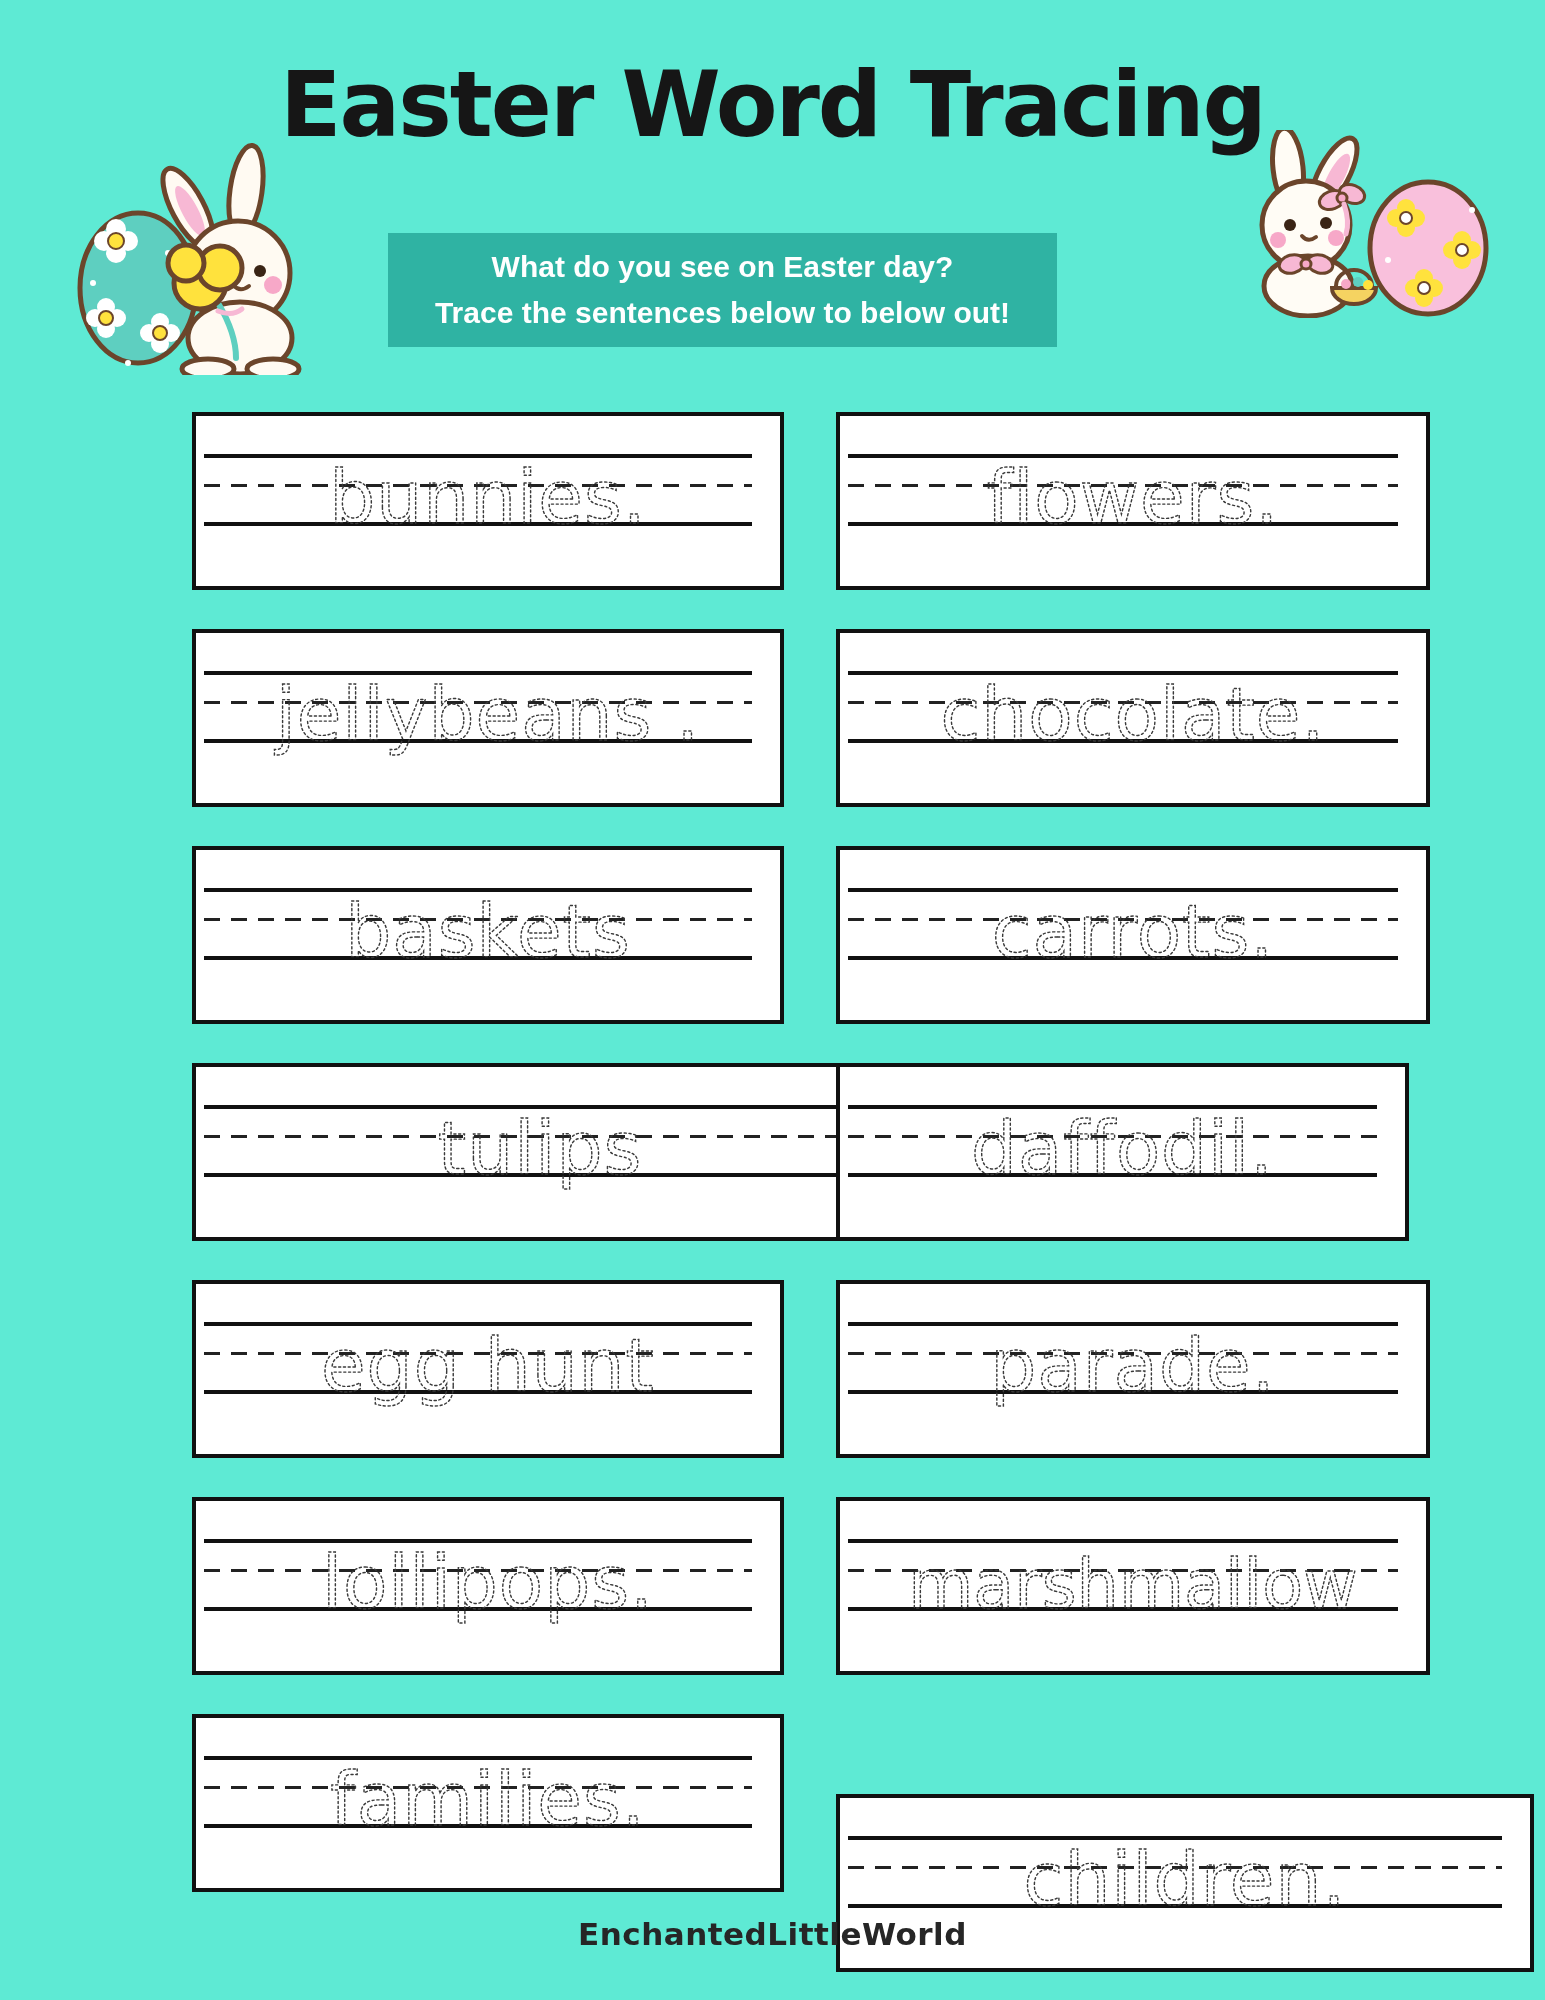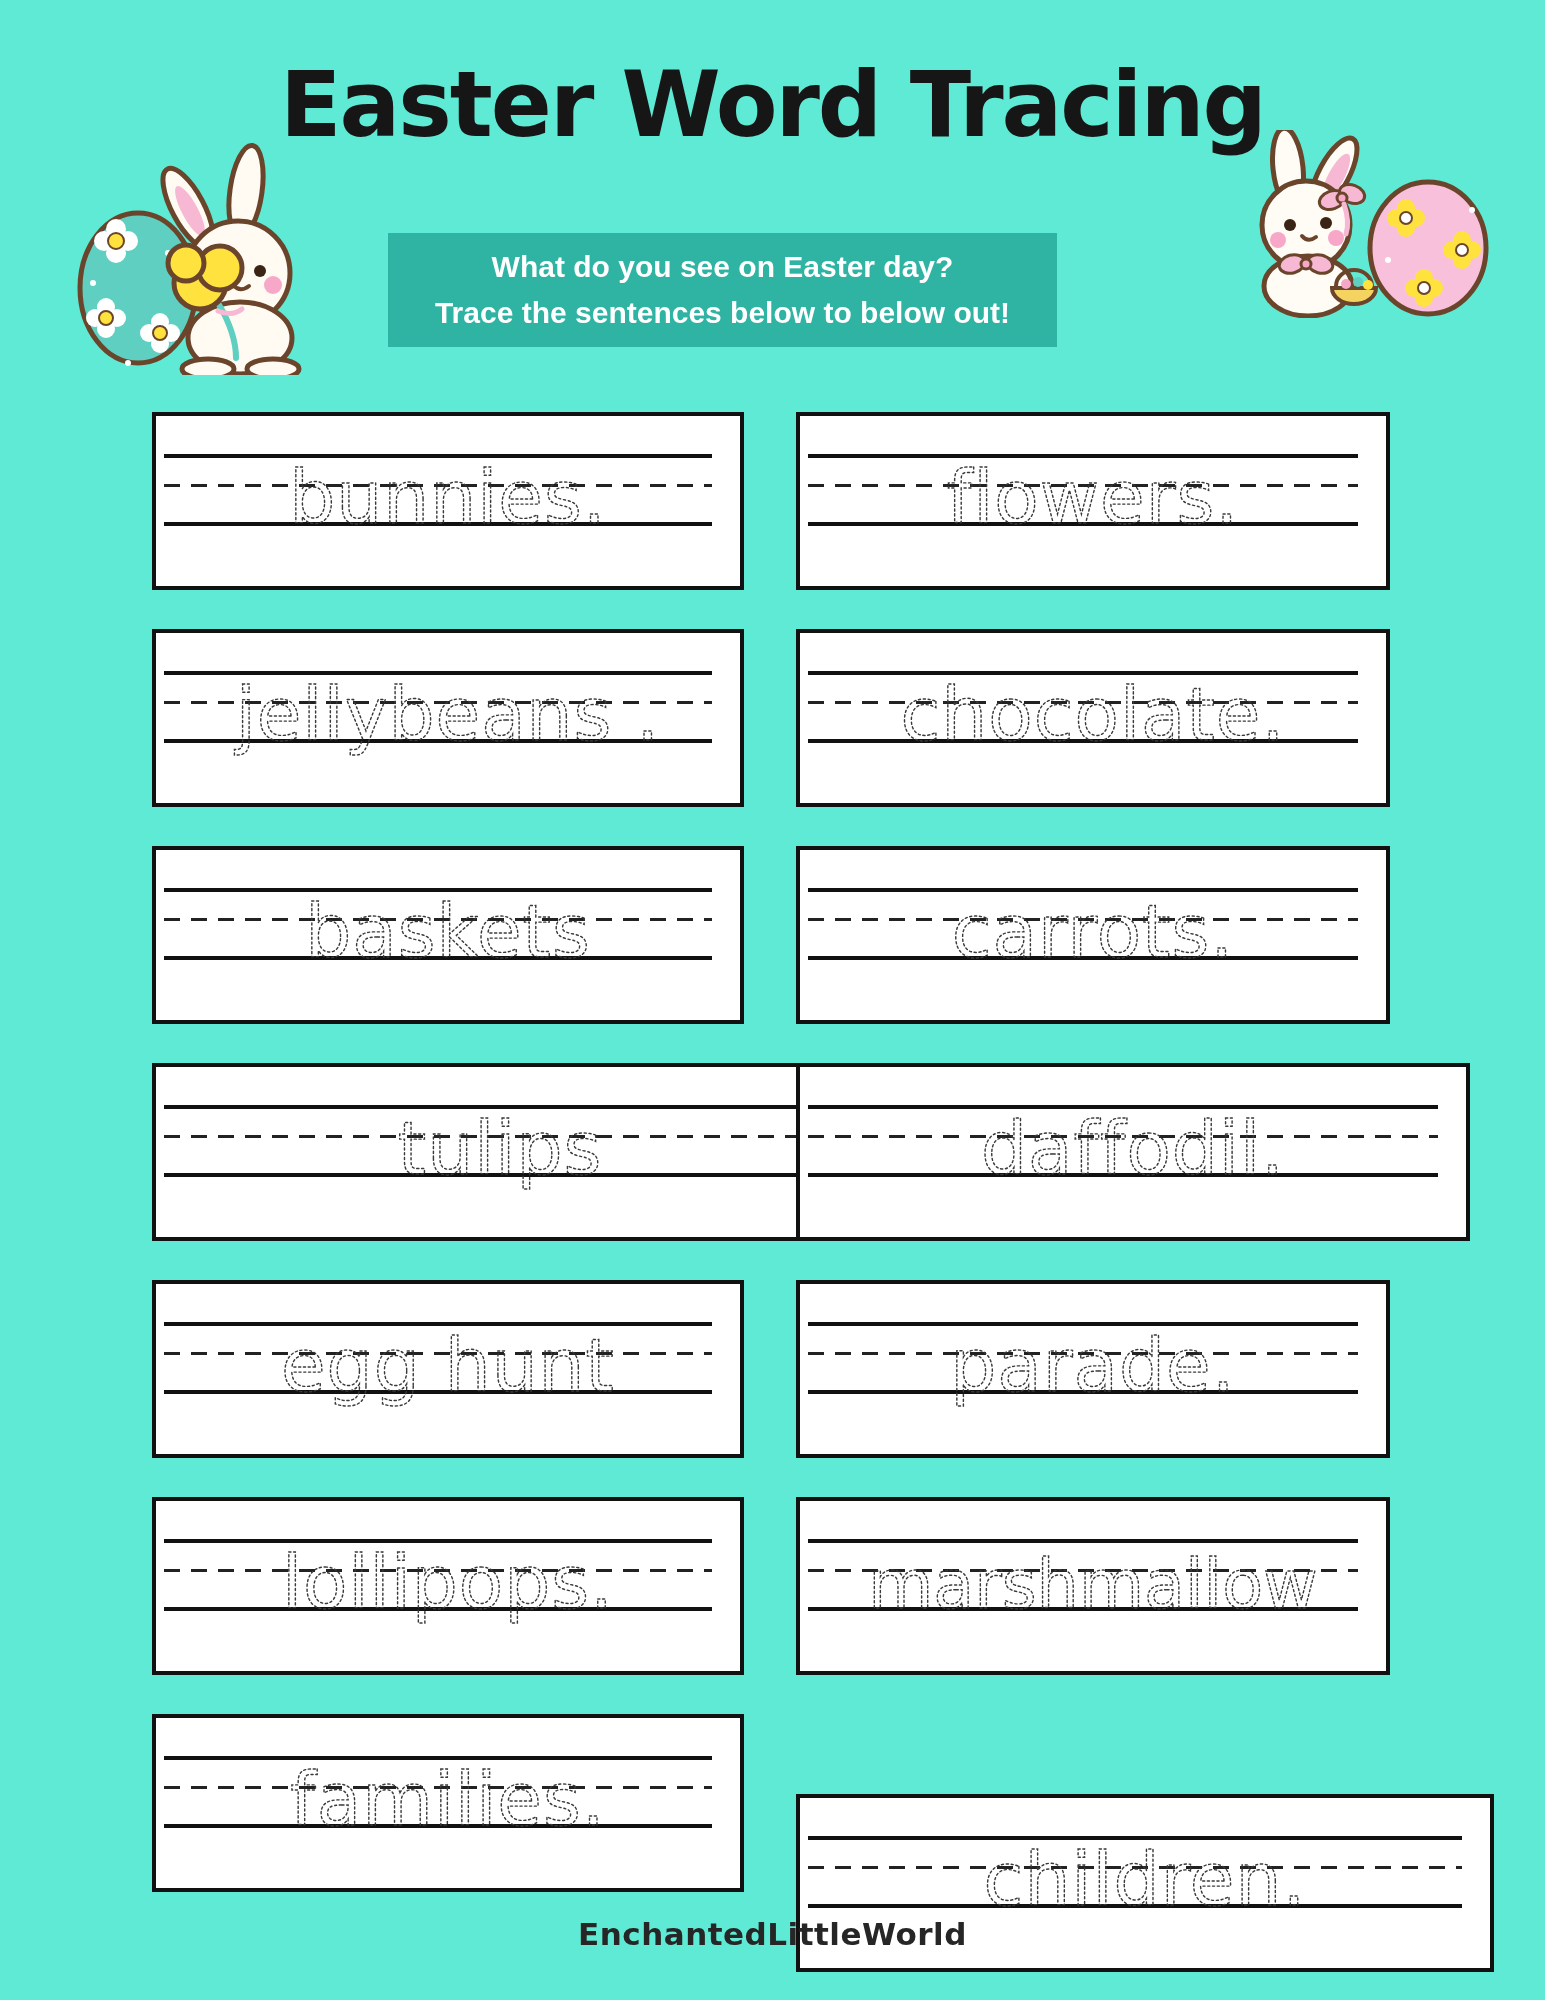--- a/index.html
+++ b/index.html
@@ -30,20 +30,21 @@
     text-align:center;white-space:nowrap;
   }
   
   .illu{position:absolute;}
   
   .cell{
     position:absolute;height:178px;
     border:4px solid #111111;
     box-sizing:border-box;
     background:#ffffff;
+    margin-left:40px;
   }
   .cell .line{position:absolute;left:8px;right:28px;}
   .cell .line.top{top:38px;height:4px;background:#111111;}
   .cell .line.mid{
     top:68px;height:3px;
     background:repeating-linear-gradient(90deg,#222222 0,#222222 16px,transparent 16px,transparent 27px);
   }
   .cell .line.bot{top:106px;height:4px;background:#111111;}
   .cell svg.word{position:absolute;left:0;top:0;width:100%;height:100%;overflow:visible;}
   .cell svg.word text{
@@ -248,21 +249,21 @@
   </div>
 
   <div class="cell" style="left:152px;top:1063px;width:696px">
     <div class="line top"></div>
     <div class="line mid"></div>
     <div class="line bot"></div>
     <svg class="word" viewBox="0 0 592 178">
       <text x="296" y="112" text-anchor="middle">tulips</text>
     </svg>
   </div>
-  <div class="cell" style="left:796px;top:1063px;width:674px">
+  <div class="cell" style="left:796px;top:1063px;width:573px">
     <div class="line top"></div>
     <div class="line mid"></div>
     <div class="line bot"></div>
     <svg class="word" viewBox="0 0 594 178">
       <text x="297" y="112" text-anchor="middle">daffodil.</text>
     </svg>
   </div>
 
   <div class="cell" style="left:152px;top:1280px;width:592px">
     <div class="line top"></div>

